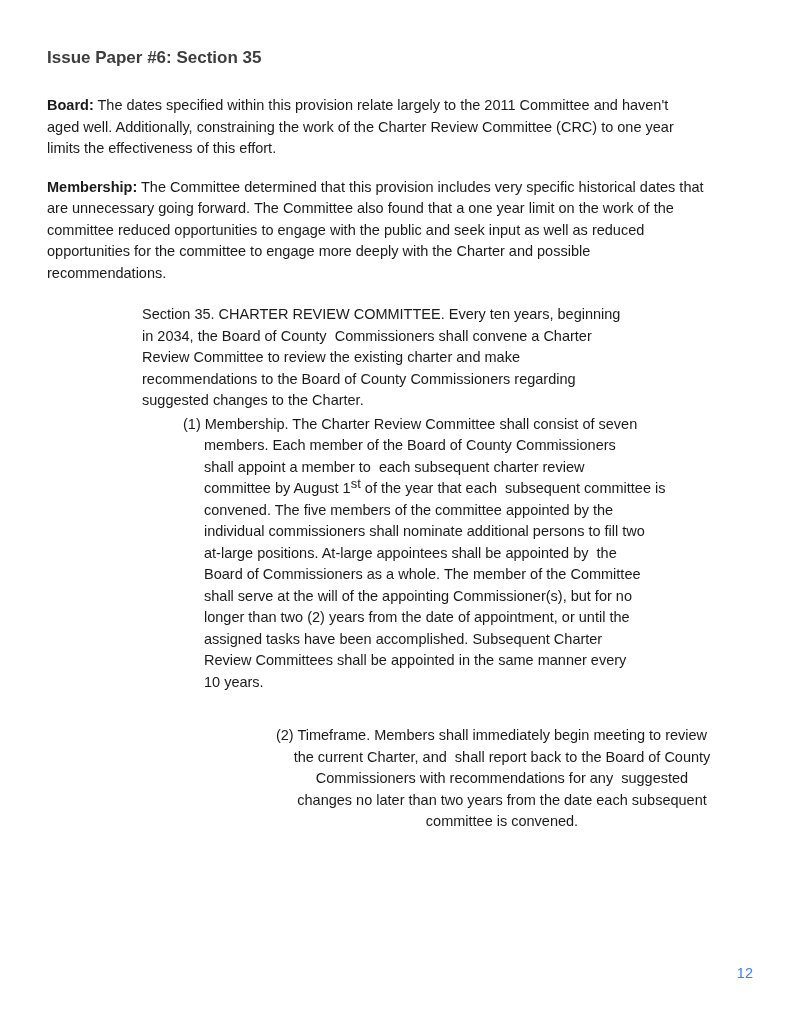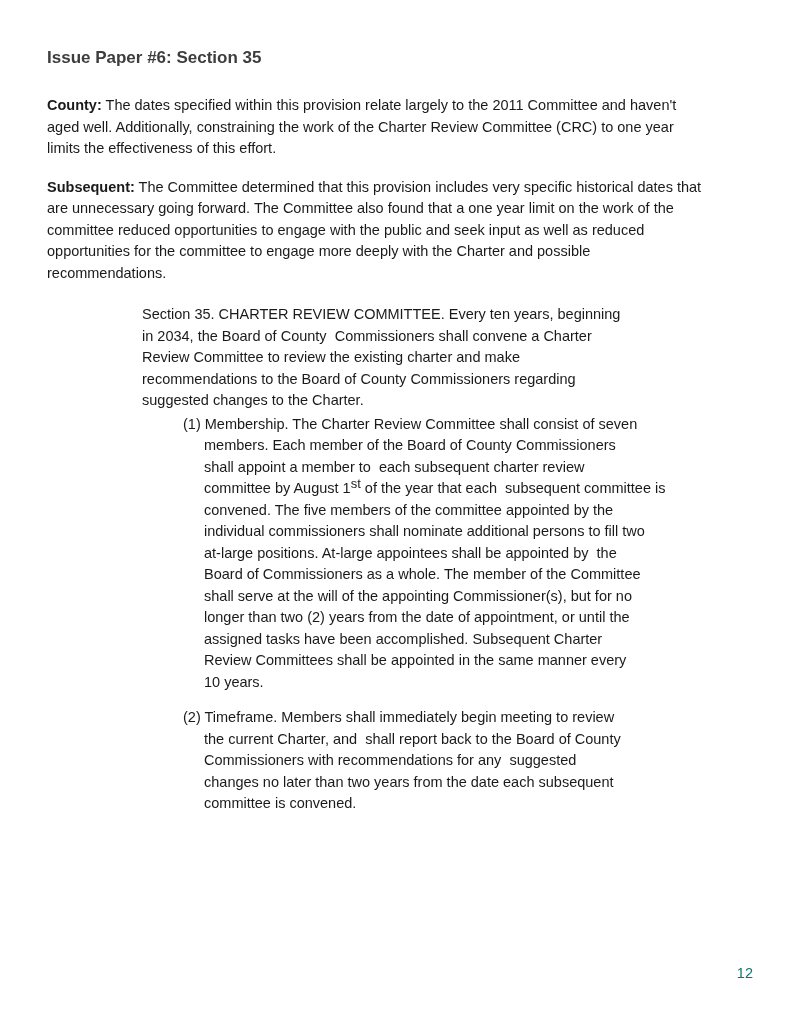--- a/index.html
+++ b/index.html
@@ -39,46 +39,46 @@
   .intro {
     margin: 20px 8px 0 95px;
     white-space: pre;
   }
   .item {
     margin-left: 157px;
     text-indent: -21px;
     white-space: pre;
   }
   .item-1 { margin-top: 2px; }
-  .item-2 { margin-top: 14px; }
+  .item-2 { margin-top: 32px; text-align: center; }
   .term { }
   sup.ord {
     font-size: 13px;
     line-height: 0;
     vertical-align: 5px;
   }
   .page-number {
     position: absolute;
     top: 963px;
     right: 47px;
     font-size: 14.5px;
-    color: #0f766e;
+    color: #3b82f6;
   }
 </style>
 </head>
 <body>
 
 <div class="doc">
   <h1 class="doc-title">Issue Paper #6: Section 35</h1>
 
-  <p class="para para-issue"><span class="label">County:</span><span> The dates specified within this provision relate largely to the 2011 Committee and haven't
+  <p class="para para-issue"><span class="label">Board:</span><span> The dates specified within this provision relate largely to the 2011 Committee and haven't
 aged well. Additionally, constraining the work of the Charter Review Committee (CRC) to one year
 limits the effectiveness of this effort.</span></p>
 
-  <p class="para"><span class="label">Subsequent:</span><span> The Committee determined that this provision includes very specific historical dates that
+  <p class="para"><span class="label">Membership:</span><span> The Committee determined that this provision includes very specific historical dates that
 are unnecessary going forward. The Committee also found that a one year limit on the work of the
 committee reduced opportunities to engage with the public and seek input as well as reduced
 opportunities for the committee to engage more deeply with the Charter and possible
 recommendations.</span></p>
 
 
   <div class="intro">Section 35. CHARTER REVIEW COMMITTEE. Every ten years, beginning
 in 2034, the Board of County  Commissioners shall convene a Charter
 Review Committee to review the existing charter and make
 recommendations to the Board of County Commissioners regarding

